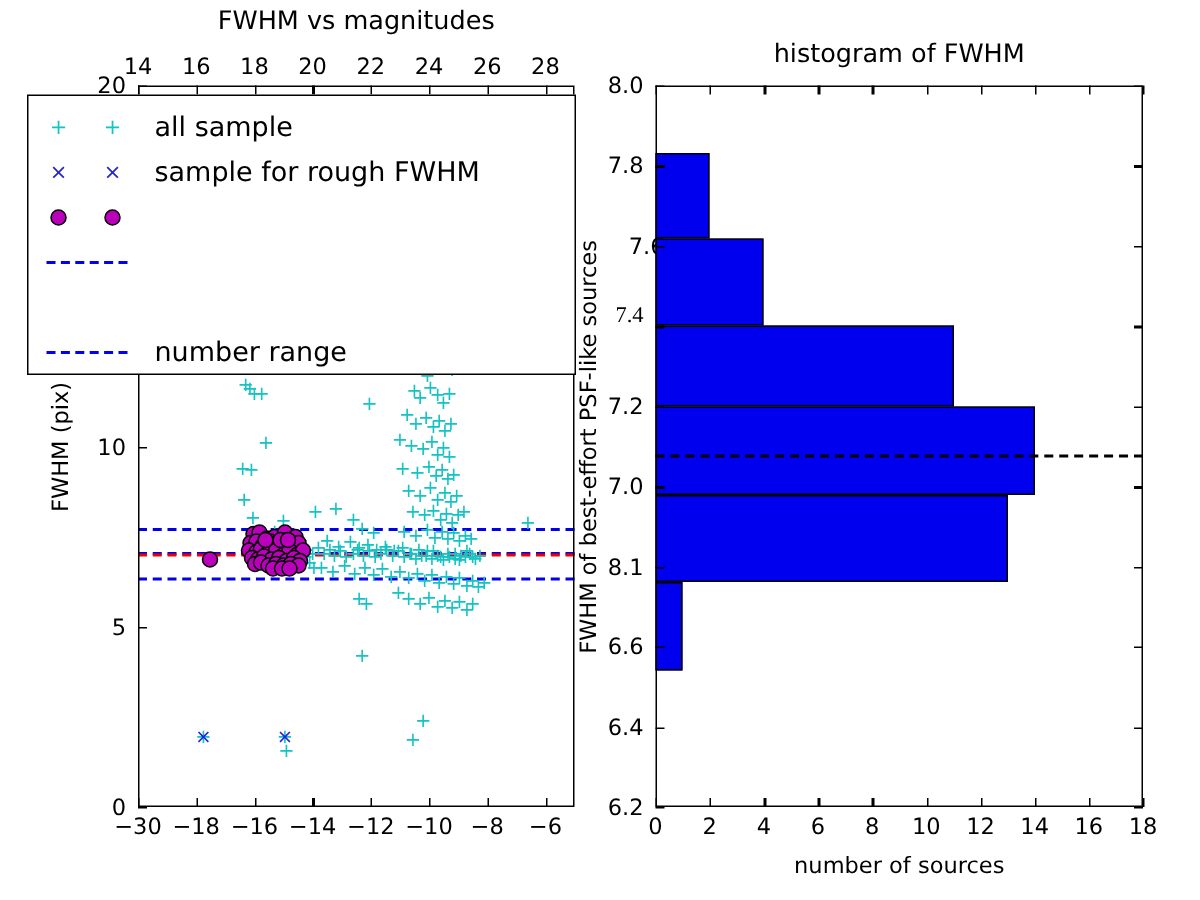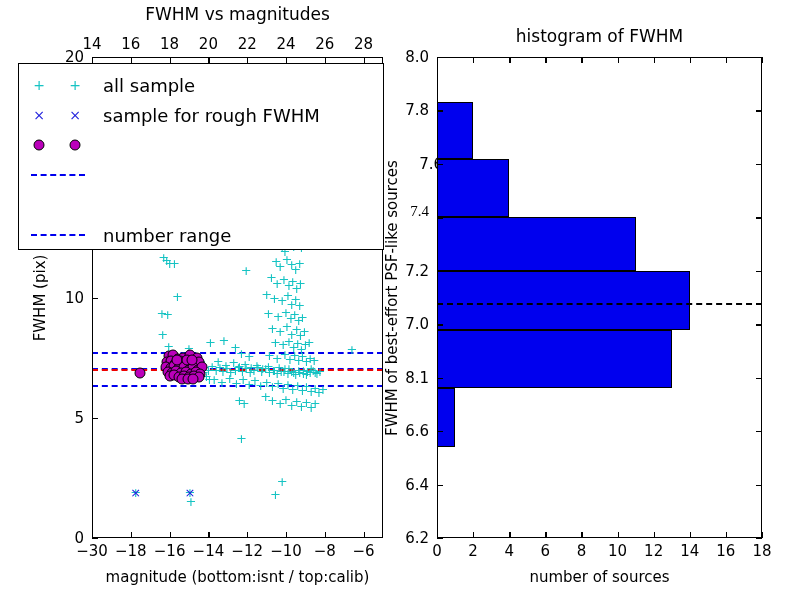--- a/index.html
+++ b/index.html
@@ -299,21 +299,20 @@
     <div class="ticklbl" style="left: 84px; top: 538px; transform: translate(-100%, -50%);">0</div>
     <div class="tick" style="left: 92px; top: 417.75px; width: 6px; height: 1.3px; z-index: 31;"></div>
     <div class="ticklbl" style="left: 84px; top: 417.75px; transform: translate(-100%, -50%);">5</div>
     <div class="tick" style="left: 92px; top: 297.5px; width: 6px; height: 1.3px; z-index: 31;"></div>
     <div class="ticklbl" style="left: 84px; top: 297.5px; transform: translate(-100%, -50%);">10</div>
     <div class="tick" style="left: 92px; top: 177.25px; width: 6px; height: 1.3px; z-index: 31;"></div>
     <div class="ticklbl" style="left: 84px; top: 177.25px; transform: translate(-100%, -50%);">15</div>
     <div class="tick" style="left: 92px; top: 57px; width: 6px; height: 1.3px; z-index: 31;"></div>
     <div class="ticklbl" style="left: 84px; top: 57px; transform: translate(-100%, -50%);">20</div>
     <div class="axis-title" style="left: 92px; top: 4px; width: 291px;">FWHM vs magnitudes</div>
-    <div class="axlabel" style="left: 92px; top: 568px; width: 291px; text-align: center;">magnitude (bottom:isnt / top:calib)</div>
     <div class="vlabel" style="left: 40px; top: 297.5px; transform: rotate(-90deg) translate(-50%, -50%);">FWHM (pix)</div>
     <div class="hbar" style="left: 437px; top: 388.356px; width: 18.0556px; height: 58.7889px; background: rgb(0, 0, 238); z-index: 10;"></div>
     <div class="hbar" style="left: 437px; top: 329.567px; width: 234.722px; height: 58.7889px; background: rgb(0, 0, 238); z-index: 10;"></div>
     <div class="hbar" style="left: 437px; top: 270.778px; width: 252.778px; height: 58.7889px; background: rgb(0, 0, 238); z-index: 10;"></div>
     <div class="hbar" style="left: 437px; top: 217.333px; width: 198.611px; height: 53.4444px; background: rgb(0, 0, 238); z-index: 10;"></div>
     <div class="hbar" style="left: 437px; top: 158.544px; width: 72.2222px; height: 58.7889px; background: rgb(0, 0, 238); z-index: 10;"></div>
     <div class="hbar" style="left: 437px; top: 102.428px; width: 36.1111px; height: 56.1167px; background: rgb(0, 0, 238); z-index: 10;"></div>
     <div class="medline" style="left: 437px; top: 302.844px; width: 325px; z-index: 25;"></div>
     <div class="frame" style="left: 437px; top: 57px; width: 325px; height: 481px; z-index: 30;"></div>
     <div class="tick" style="left: 437px; top: 532px; width: 1.3px; height: 6px; z-index: 31;"></div>

